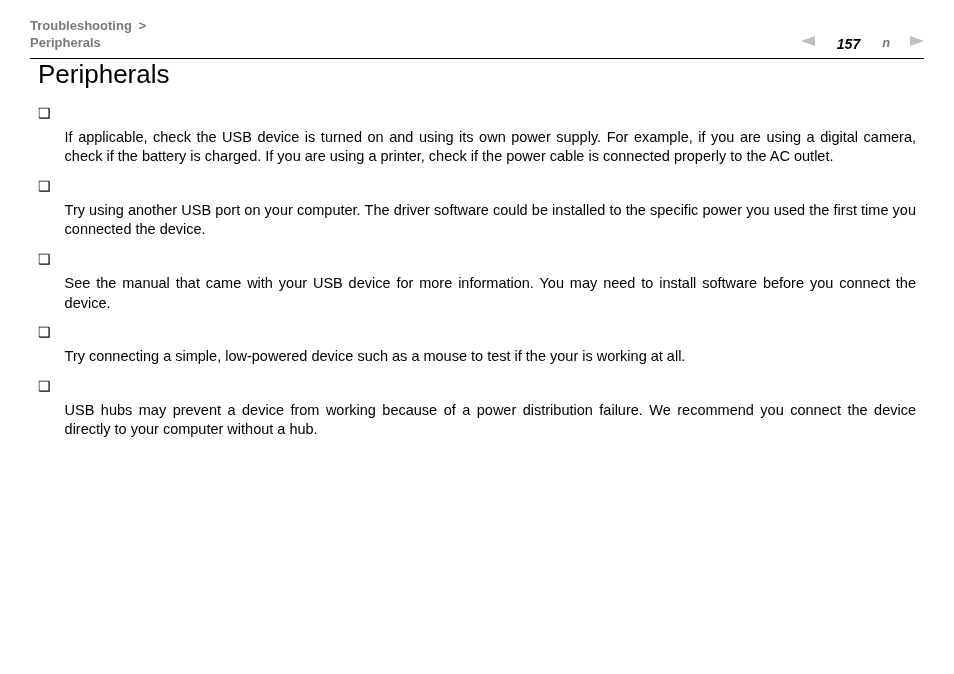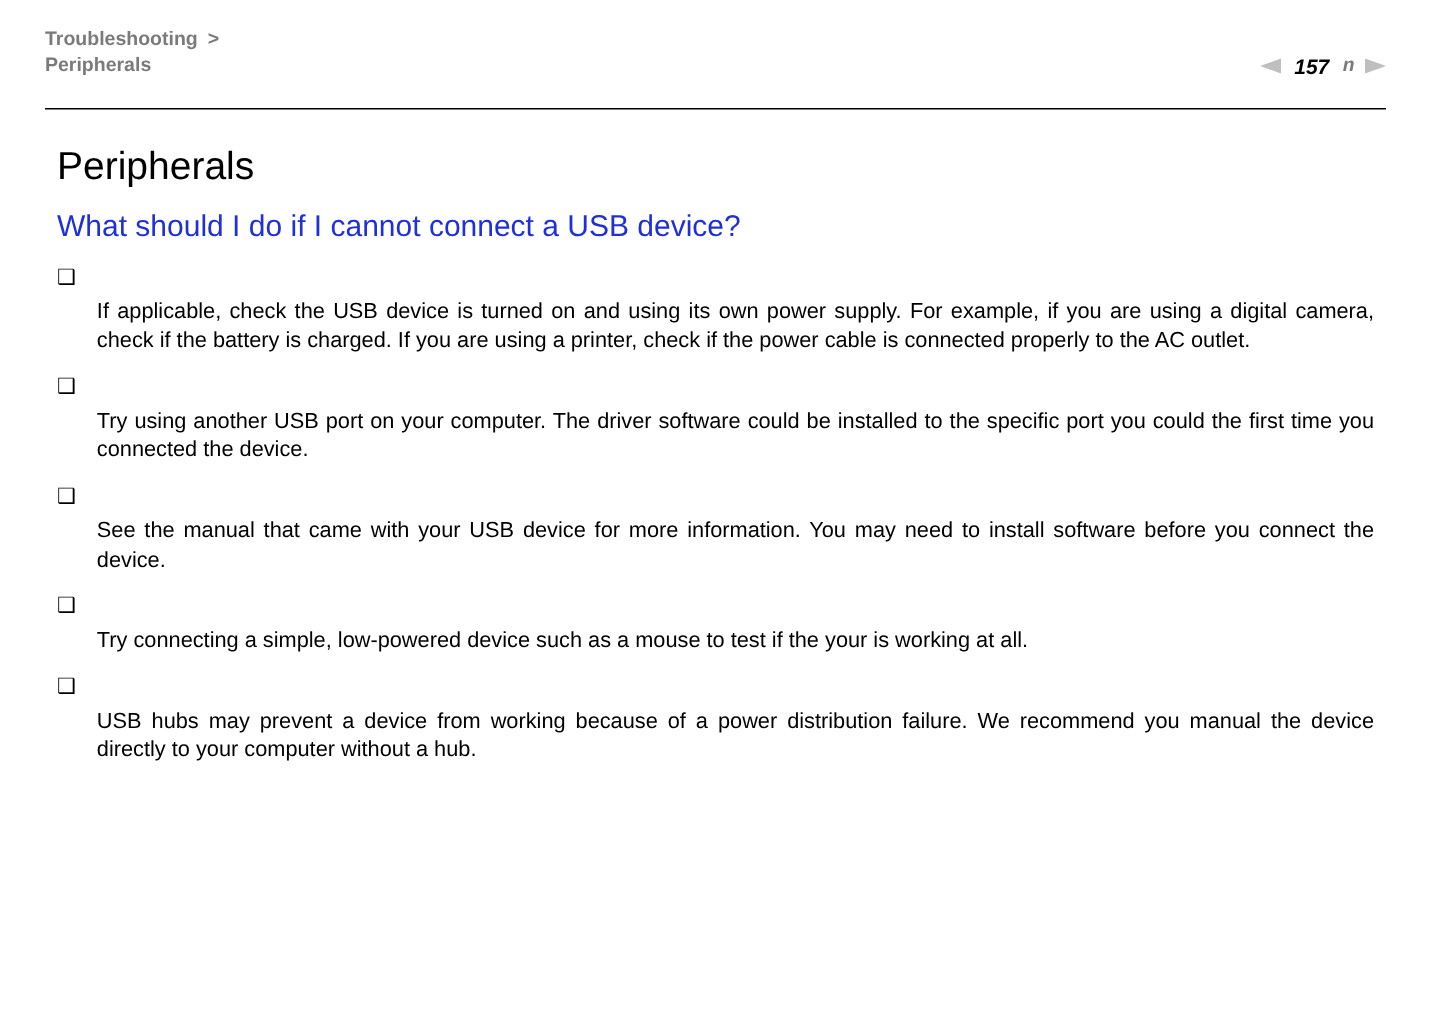--- a/index.html
+++ b/index.html
@@ -11,35 +11,33 @@
     overflow: hidden;
     color: #000;
   }
   .page {
     padding: 18px 30px 20px 30px;
   }
   .header {
     display: flex;
     justify-content: space-between;
     align-items: flex-end;
-    padding-bottom: 20px;
+    padding-bottom: 6px;
     border-bottom: 1px solid #000;
-    margin-bottom: 22px;
   }
   .breadcrumb {
     font-size: 13px;
     font-weight: bold;
     color: #7a7a7a;
     line-height: 1.3;
   }
   .breadcrumb .sep { margin: 0 3px; }
   .pager {
     display: flex;
-    align-items: center;
-    gap: 7px;
+    gap: 20px;
     color: #7a7a7a;
     font-size: 13px;
   }
   .page-number {
     font-weight: bold;
     font-style: italic;
     color: #000;
     font-size: 14px;
     margin: 0 2px;
   }
@@ -111,37 +109,36 @@
       <span class="arrow-right">
         <svg width="14" height="10" viewBox="0 0 14 10">
             <polygon points="0,0 0,10 14,5" fill="#bfbfbf"></polygon>
           </svg>
       </span>
     </div>
   </div>
 
   <div class="content">
     <h1 class="title">Peripherals</h1>
-    <h2 class="question">What should I do if I cannot connect a USB device?</h2>
     <ul class="checklist">
       <li>
         <span class="bullet">❑</span>
         <span class="text">If applicable, check the USB device is turned on and using its own power supply. For example, if you are using a digital camera, check if the battery is charged. If you are using a printer, check if the power cable is connected properly to the AC outlet.</span>
       </li>
       <li>
         <span class="bullet">❑</span>
-        <span class="text">Try using another USB port on your computer. The driver software could be installed to the specific port you could the first time you connected the device.</span>
+        <span class="text">Try using another USB port on your computer. The driver software could be installed to the specific power you used the first time you connected the device.</span>
       </li>
       <li>
         <span class="bullet">❑</span>
         <span class="text">See the manual that came with your USB device for more information. You may need to install software before you connect the device.</span>
       </li>
       <li>
         <span class="bullet">❑</span>
         <span class="text">Try connecting a simple, low-powered device such as a mouse to test if the your is working at all.</span>
       </li>
       <li>
         <span class="bullet">❑</span>
-        <span class="text">USB hubs may prevent a device from working because of a power distribution failure. We recommend you manual the device directly to your computer without a hub.</span>
+        <span class="text">USB hubs may prevent a device from working because of a power distribution failure. We recommend you connect the device directly to your computer without a hub.</span>
       </li>
     </ul>
   </div>
 </div>
 
 </body></html>

